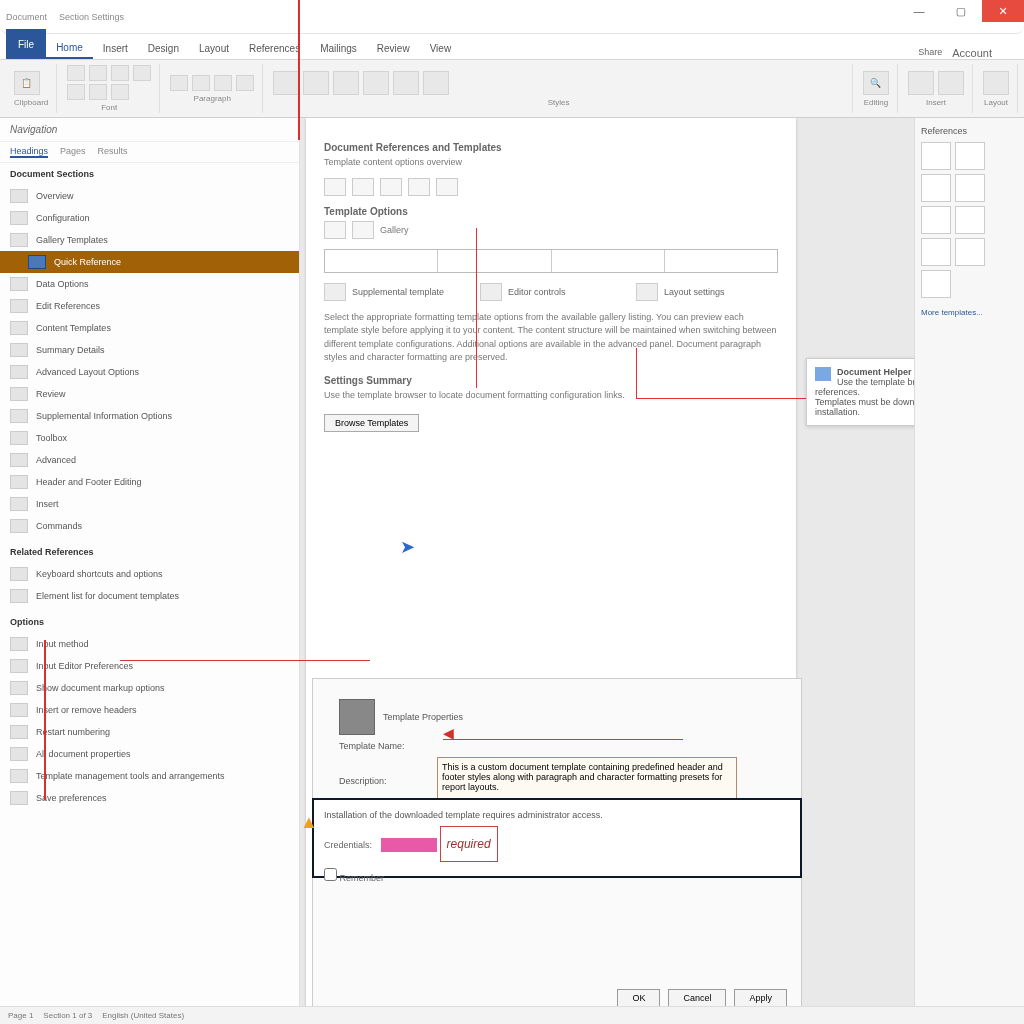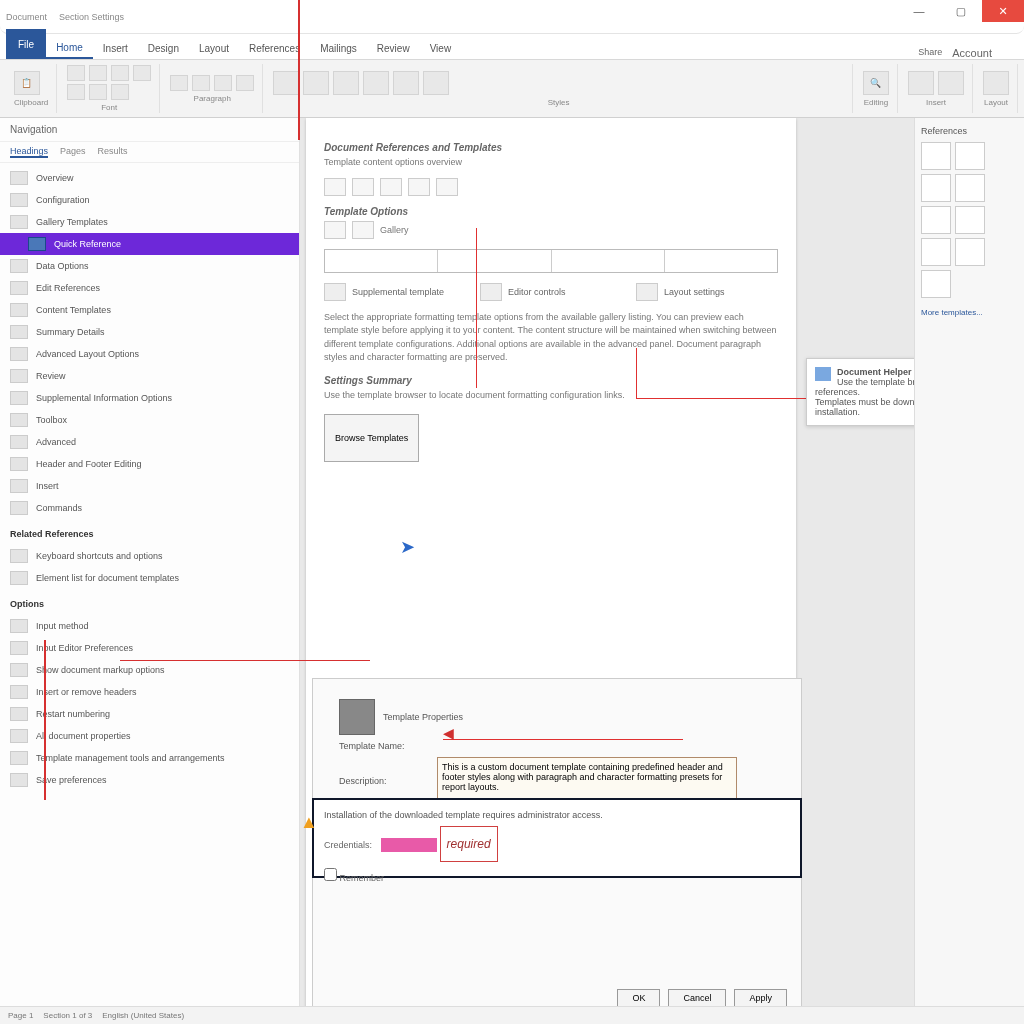--- a/index.html
+++ b/index.html
@@ -21,34 +21,34 @@
 .ribbon { height:58px; background:#f3f3f3; border-bottom:1px solid #d0d0d0; display:flex; padding:4px 6px; gap:2px; }
 .rgroup { border-right:1px solid #e0e0e0; padding:2px 8px; display:flex; flex-direction:column; justify-content:center; gap:3px; }
 .rgroup .btns { display:flex; gap:4px; }
 .btn16 { width:18px; height:16px; background:#e8e8e8; border:1px solid #d4d4d4; }
 .btn24 { width:26px; height:24px; background:#e8e8e8; border:1px solid #d4d4d4; display:flex; align-items:center; justify-content:center; font-size:9px; color:#666; }
 .glabel { font-size:8px; color:#888; text-align:center; }
 
 .body { display:flex; height:916px; }
 
 .nav { width:300px; background:#fdfdfd; border-right:1px solid #e0e0e0; overflow:hidden; position:relative; }
-.nav-header { padding:6px 10px; border-bottom:1px solid #eee; }
+.nav-header { padding:6px 10px; border-bottom:1px solid #eee;font-style:italic; }
 .nav-title { font-size:10px; color:#666; }
 .nav-tabs { display:flex; gap:12px; padding:4px 10px; font-size:9px; color:#888; border-bottom:1px solid #eee; }
 .nav-tabs .on { color:#2b579a; border-bottom:2px solid #2b579a; }
 .nav-list { padding:4px 0; }
 .navitem { display:flex; align-items:center; gap:8px; padding:4px 10px; font-size:9px; color:#555; }
 .navitem .ico { width:18px; height:14px; background:#e4e4e4; border:1px solid #ccc; flex-shrink:0; }
-.navitem.sel { background:#6d28d9; color:#fff;padding-left:28px; }
+.navitem.sel { background:#a16207; color:#fff;padding-left:28px; }
 .navitem.sel .ico { background:#4a78b8; border-color:#1a4a8a; }
 .nav-sec { padding:6px 10px 2px; font-size:9px; color:#333; font-weight:600; }
 
 .canvas { flex:1; background:#e9e9e9; position:relative; overflow:hidden; }
 .page { position:absolute; left:6px; top:0; width:490px; height:900px; background:#fff; box-shadow:0 1px 3px rgba(0,0,0,.2); padding:24px 18px; }
-.page h3 { font-size:10px; color:#666; font-weight:600; margin-bottom:3px;font-style:italic; }
+.page h3 { font-size:10px; color:#666; font-weight:600; margin-bottom:3px; }
 .page p { font-size:9px; color:#777; line-height:1.5; margin-bottom:8px; }
 .minibar { display:flex; gap:6px; align-items:center; margin:4px 0 10px; }
 .minibtn { width:22px; height:18px; border:1px solid #ccc; background:#f6f6f6; }
 .tbl { border:1px solid #bbb; width:100%; height:24px; display:flex; margin:6px 0; }
 .tbl > div { flex:1; border-right:1px solid #ccc; }
 .tbl > div:last-child { border-right:none; }
 .row3 { display:flex; gap:14px; margin:10px 0; align-items:center; }
 .row3 .cell { flex:1; display:flex; align-items:center; gap:6px; font-size:9px; color:#666; }
 .row3 .cell .ic { width:22px; height:18px; background:#eee; border:1px solid #ccc; }
 .redline-v { position:absolute; width:1px; background:#e03030; }
@@ -182,20 +182,21 @@
 
   <div class="nav">
     <div class="nav-header">
       <div class="nav-title">Navigation</div>
     </div>
     <div class="nav-tabs">
       <span class="on">Headings</span>
       <span>Pages</span>
       <span>Results</span>
     </div>
+    <div class="nav-sec">Document Sections</div>
     <div class="nav-list" id="navlist1">
         <div class="navitem">
           <div class="ico"></div>
           <span>Overview</span>
         </div>
         <div class="navitem">
           <div class="ico"></div>
           <span>Configuration</span>
         </div>
         <div class="navitem">
@@ -336,21 +337,21 @@
             <span>Editor controls</span>
           </div>
         <div class="cell">
             <div class="ic"></div>
             <span>Layout settings</span>
           </div>
       </div>
       <p>Select the appropriate formatting template options from the available gallery listing. You can preview each template style before applying it to your content. The content structure will be maintained when switching between different template configurations. Additional options are available in the advanced panel. Document paragraph styles and character formatting are preserved.</p>
       <h3 style="margin-top:10px">Settings Summary</h3>
       <p>Use the template browser to locate document formatting configuration links.</p>
-      <button style="padding:18px 10px;font-size:9px;border:1px solid #aaa;background:#f4f4f4;margin-top:4px">Browse Templates</button>
+      <button style="padding:3px 10px;font-size:9px;border:1px solid #aaa;background:#f4f4f4;margin-top:4px">Browse Templates</button>
 
       
       <div class="redline-v" style="left:170px; top:110px; height:160px"></div>
       <div class="redline-v" style="left:330px; top:230px; height:50px"></div>
       <div class="redline-h" style="left:330px; top:280px; width:180px"></div>
       <div class="arrow blue" style="position:absolute;left:94px;top:418px">➤</div>
 
       
       <div class="dialog-area">
         <div class="dlg1">

